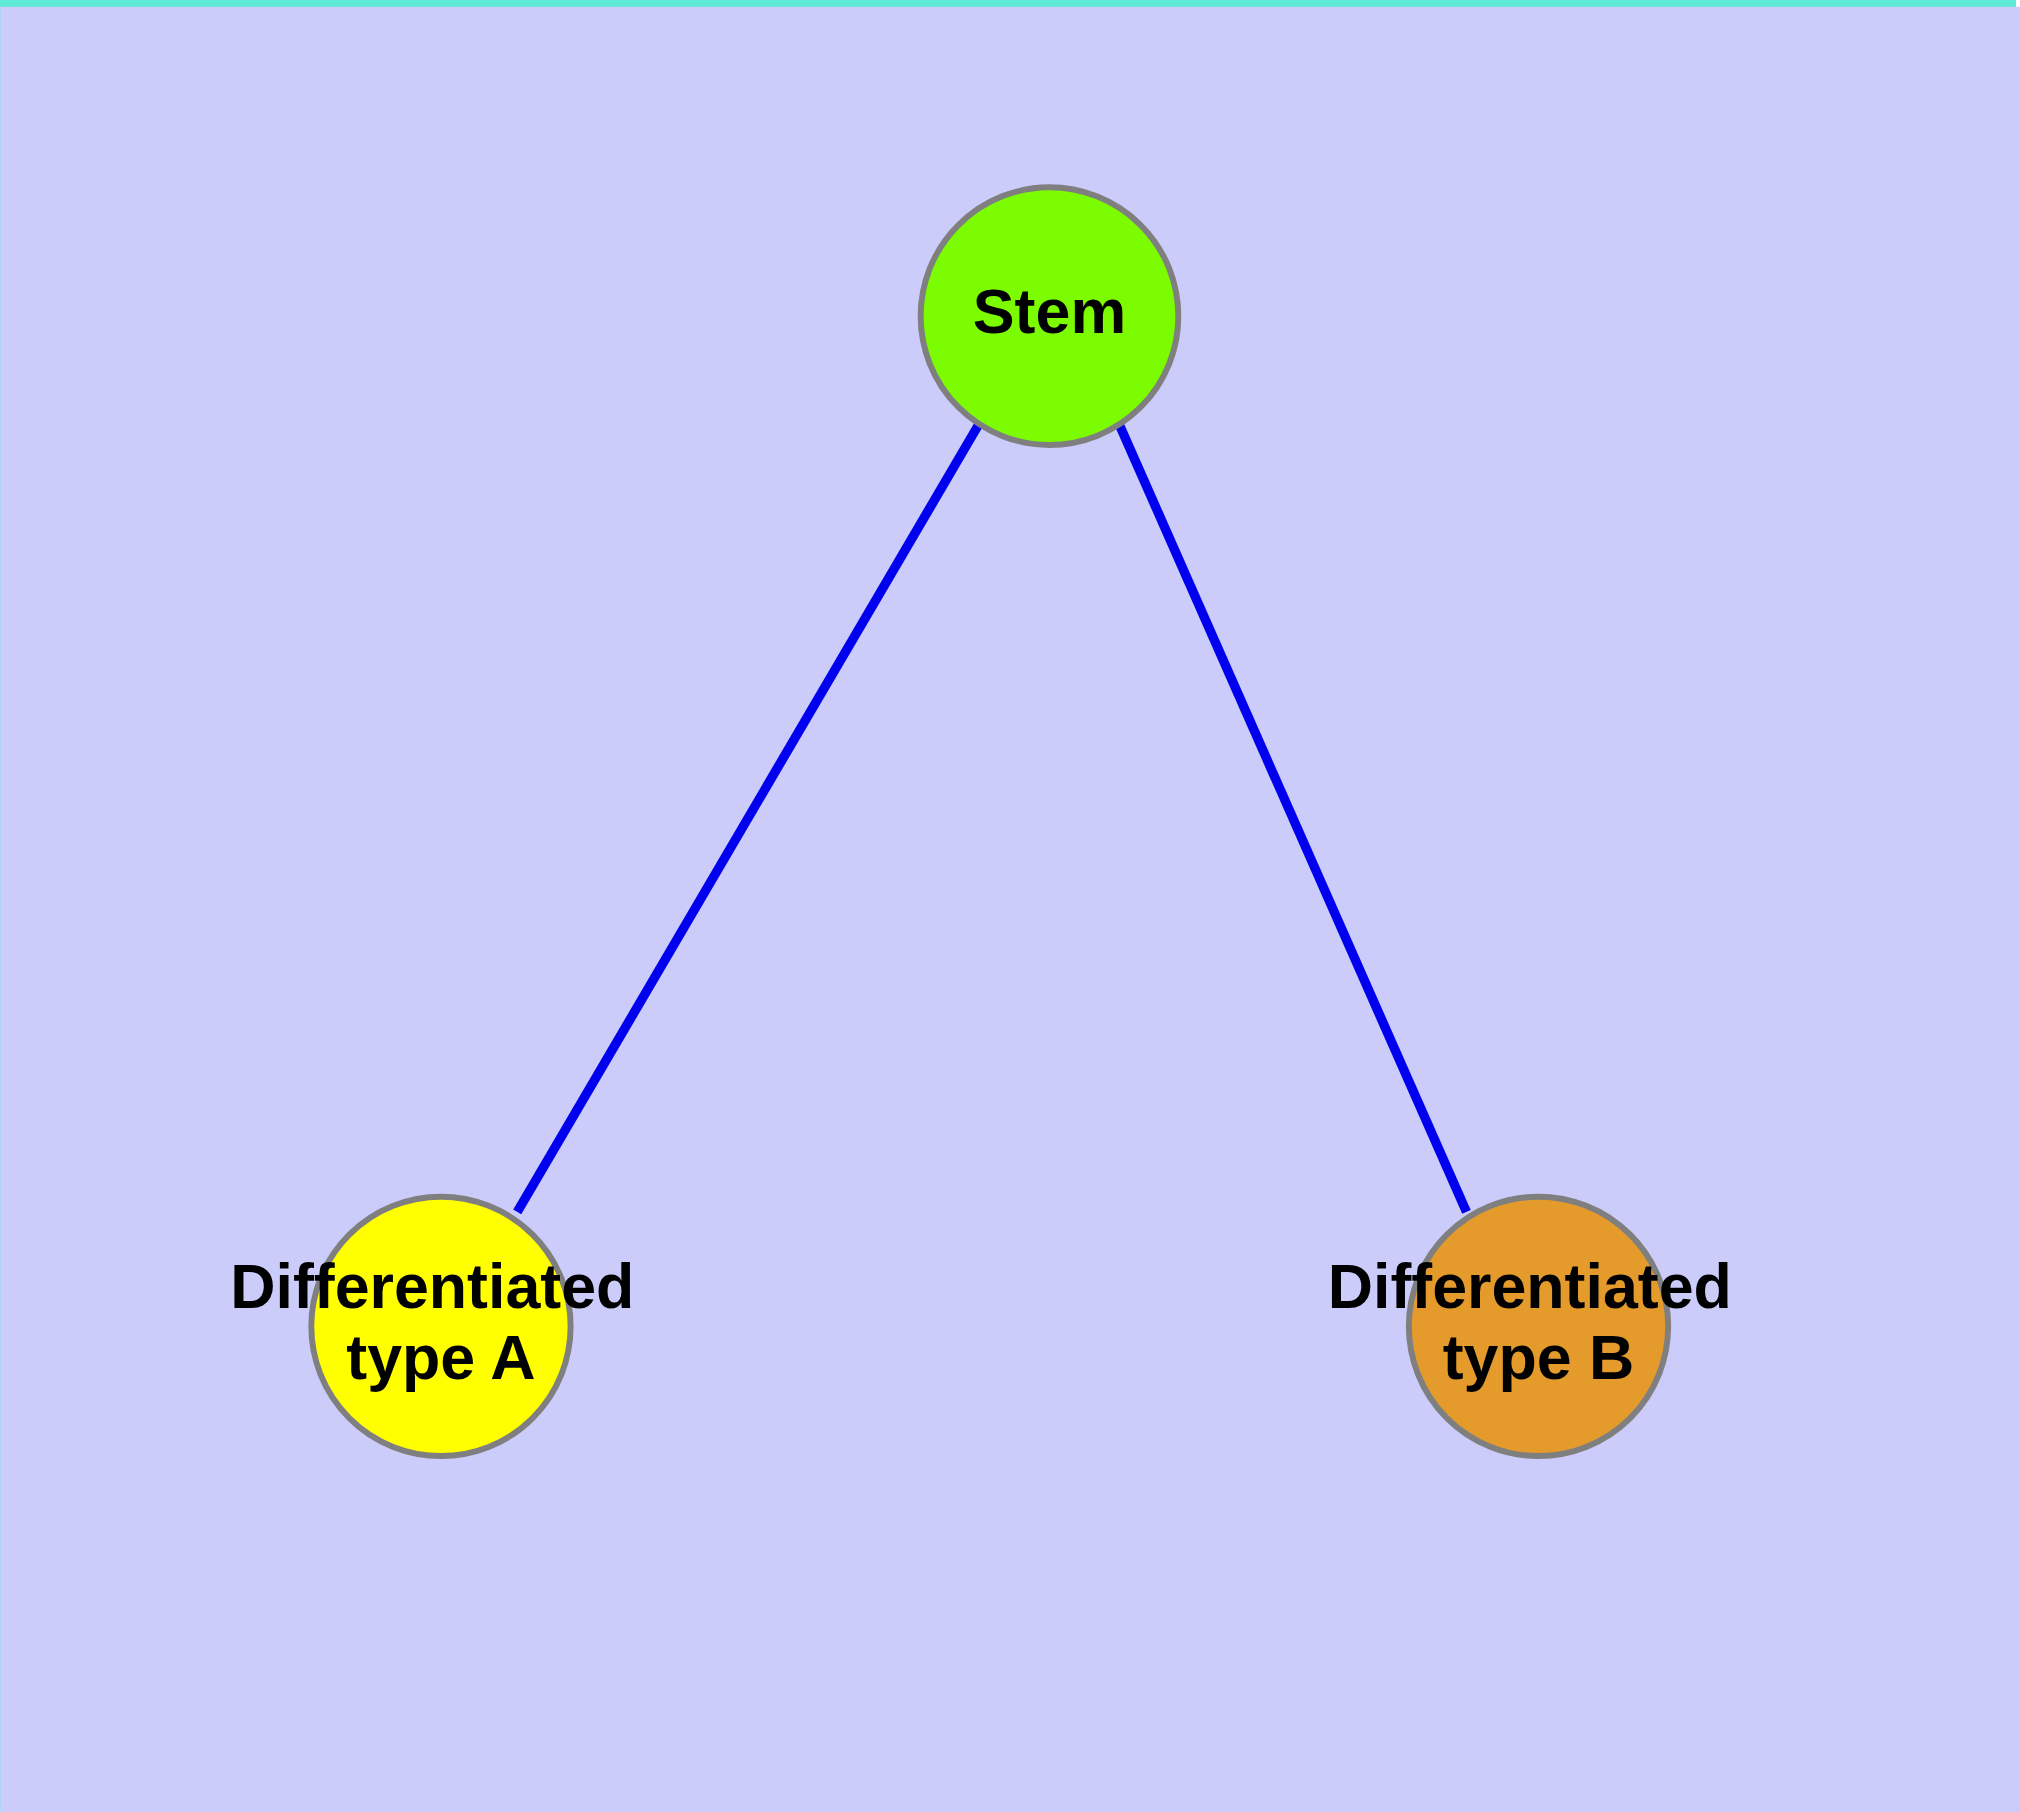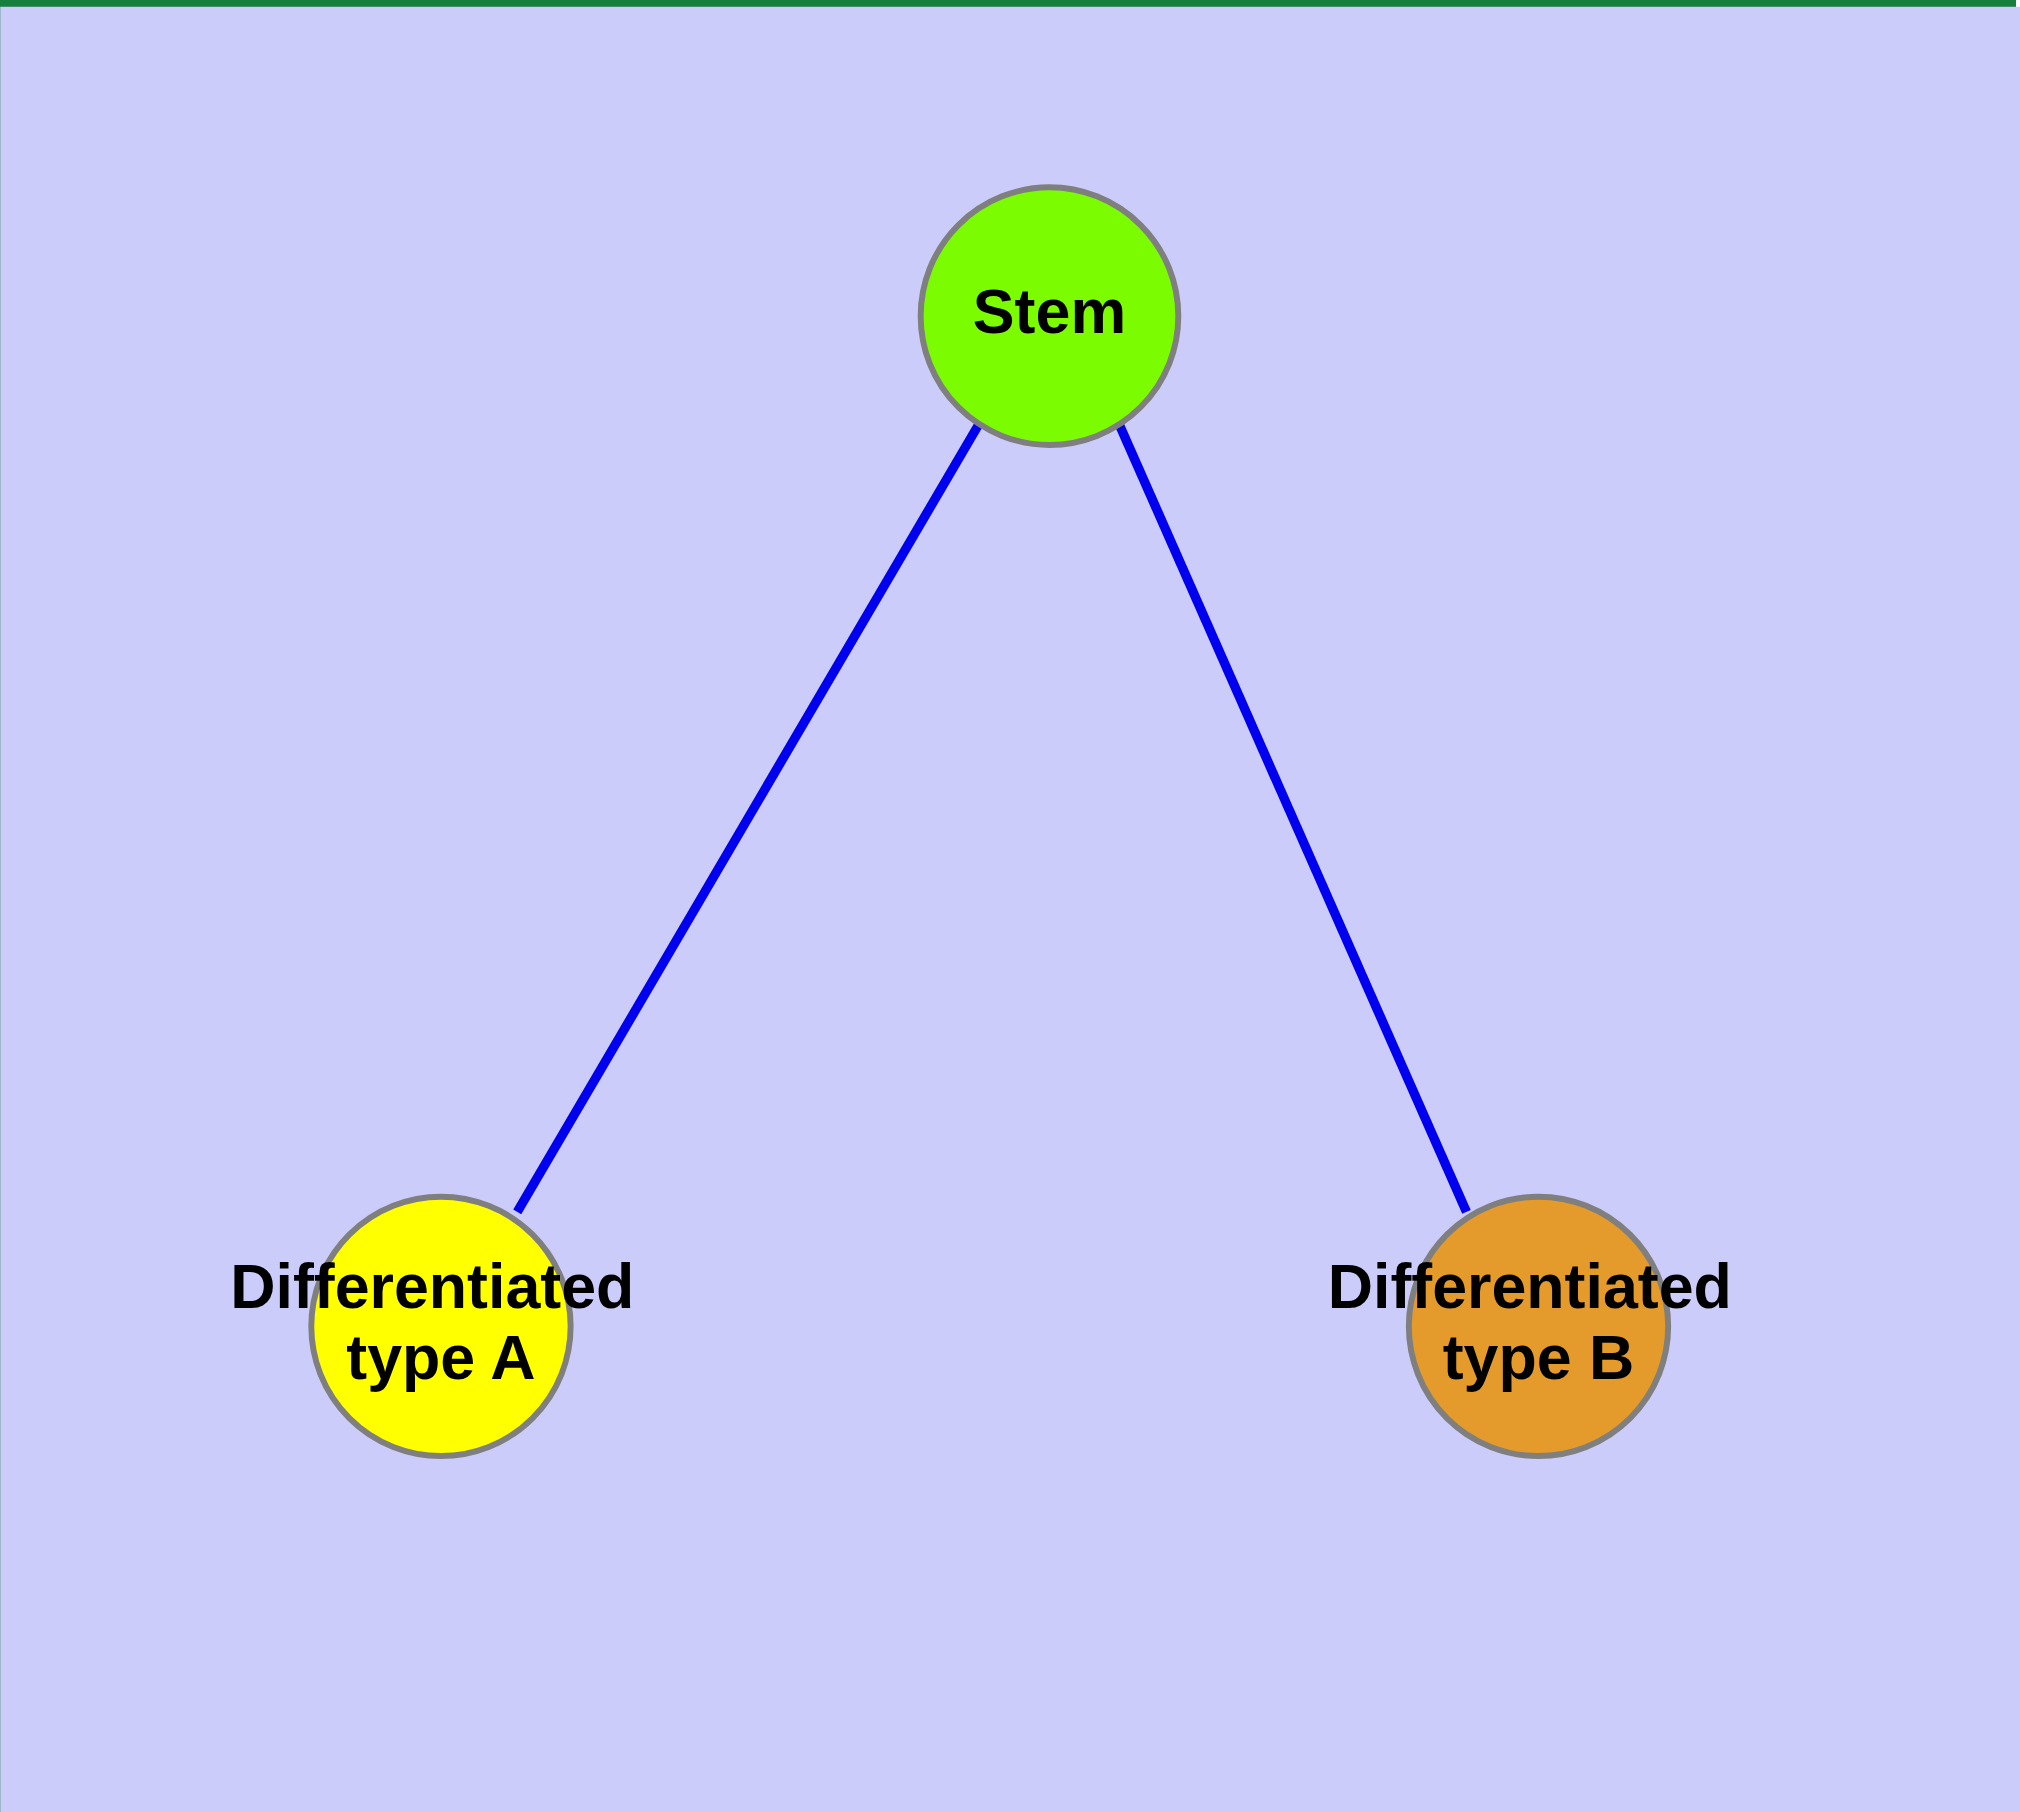--- a/index.html
+++ b/index.html
@@ -33,21 +33,21 @@
     font-weight: bold;
     fill: #000000;
     text-anchor: middle;
     dominant-baseline: middle;
     paint-order: normal;
   }
 </style>
 </head>
 <body style="width: 2021px; height: 1812px;">
 
-<div id="canvas-root" style="background: #15803d; width: 2016px; height: 1812px;">
+<div id="canvas-root" style="background: #5eead4; width: 2016px; height: 1812px;">
   <svg id="graph-svg" viewBox="0 0 2384 2138">
 
     <rect id="bg-rect" x="0" y="8" width="2384" height="2130" fill="#ccccfa"></rect>
 
     <g id="edge-layer">
       <line id="edge-0" x1="1155" y1="500" x2="610" y2="1430" stroke="#0000ee" stroke-width="11" stroke-linecap="butt"></line>
       <line id="edge-1" x1="1320" y1="500" x2="1730" y2="1430" stroke="#0000ee" stroke-width="11" stroke-linecap="butt"></line>
     </g>
 
     <g id="node-layer">

